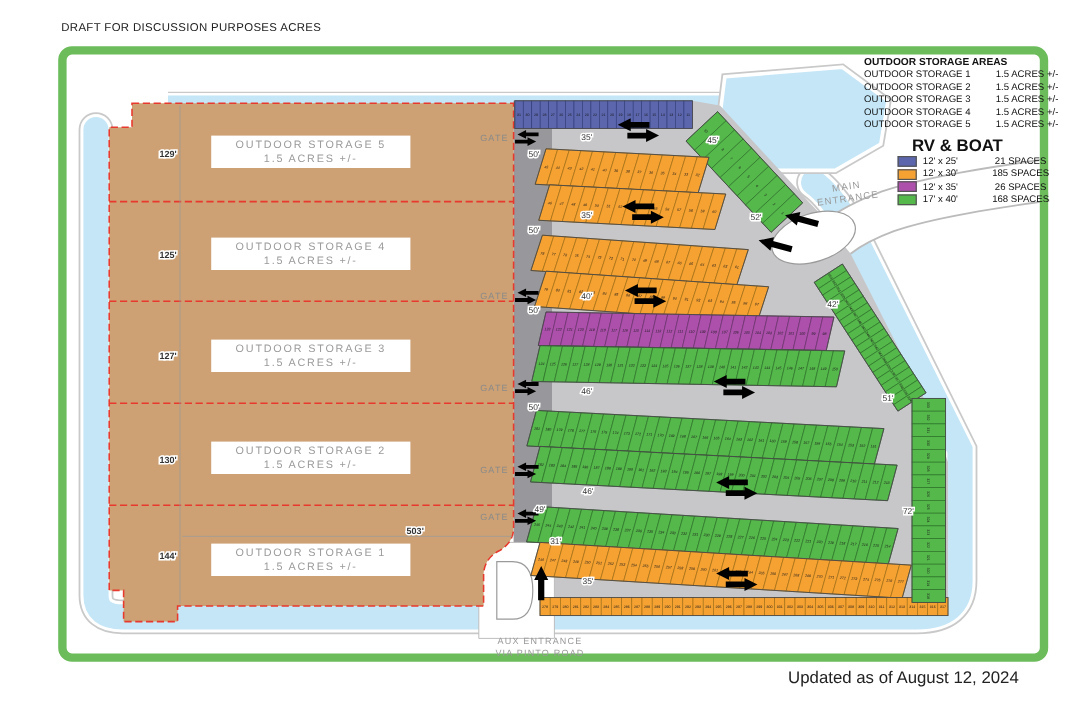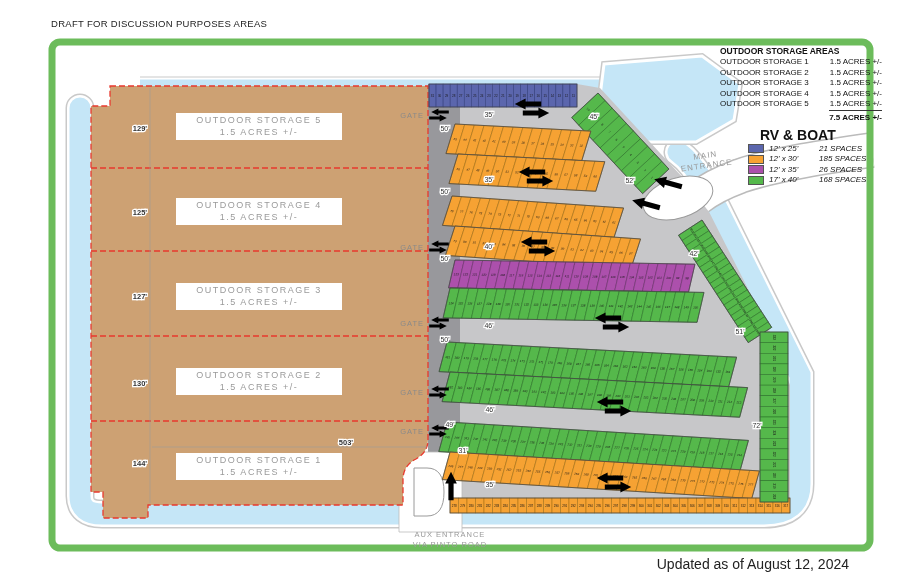--- a/index.html
+++ b/index.html
@@ -8,39 +8,39 @@
   .draft-note{position:absolute;left:51px;top:18px;font-size:9.5px;color:#222;letter-spacing:.3px;}
   .updated-note{position:absolute;right:60px;top:556px;font-size:14px;color:#222;}
   svg{position:absolute;left:0;top:0;}
   
   .legend{position:absolute;left:696px;top:46px;width:162px;font-size:8px;color:#111;margin-left:24px;}
   .lg-title{font-weight:bold;font-size:8.5px;margin-bottom:1px;}
   .lg-row{display:flex;justify-content:space-between;line-height:10.5px;}
   .lg-total{display:flex;justify-content:flex-end;font-weight:bold;line-height:12px;}
   .lg-total span{border-top:1px solid #333;padding-top:1px;}
   .rv-title{font-weight:bold;margin:3px 0 1px 40px;font-size:14px;}
-  .rv-row{display:flex;align-items:center;line-height:10.5px;margin-left:28px;font-style:italic;}
+  .rv-row{display:flex;align-items:center;line-height:10.5px;margin-left:28px;}
   .rv-chip{width:14px;height:7px;margin-right:5px;border:1px solid #555;flex:0 0 auto;}
   .rv-size{width:50px;}
-  .rv-spaces{flex:1;text-align:left;}
+  .rv-spaces{flex:1;text-align:center;}
   .address{position:absolute;left:722px;top:183px;width:110px;text-align:center;
            font-size:8px;color:#999;letter-spacing:.5px;line-height:10px;}
   .main-ent{position:absolute;left:678px;top:151px;width:56px;text-align:center;font-size:8px;
             color:#9a9a9a;letter-spacing:1px;line-height:9.5px;transform:rotate(-8deg);}
   .aux-ent{position:absolute;left:408px;top:530px;width:84px;text-align:center;font-size:7.5px;
            color:#9a9a9a;letter-spacing:1px;line-height:9.5px;}
   .sbox{position:absolute;left:176px;width:166px;text-align:center;background:#fff;color:#9a9a9a;
         font-size:9px;letter-spacing:1.5px;line-height:11.5px;padding:2px 0;}
 </style>
 </head>
 <body>
 
 <div class="canvas">
 
-  <div class="draft-note">DRAFT FOR DISCUSSION PURPOSES AREAS</div>
+  <div class="draft-note">DRAFT FOR DISCUSSION PURPOSES ACRES</div>
 
   <svg width="909" height="588" viewBox="0 0 909 588">
 
     <g>
       <path d="M80,108 L80,496 Q80,514 102,514 L764,514 Q800,514 800,484 L800,375 L706,186 Q692,162 678,152" fill="none" stroke="#c9c9c9" stroke-width="29" stroke-linecap="round"></path>
       <path d="M80,108 L80,496 Q80,514 102,514 L764,514 Q800,514 800,484 L800,375 L706,186 Q692,162 678,152" fill="none" stroke="#ffffff" stroke-width="26" stroke-linecap="round"></path>
       <path d="M80,108 L80,496 Q80,514 102,514 L764,514 Q800,514 800,484 L800,375 L706,186 Q692,162 678,152" fill="none" stroke="#C5E6F7" stroke-width="21" stroke-linecap="round"></path>
       <path d="M140,84 L602,84" fill="none" stroke="#c9c9c9" stroke-width="15"></path>
       <path d="M140,84 L602,84" fill="none" stroke="#ffffff" stroke-width="13"></path>
       <path d="M140,84 L602,84" fill="none" stroke="#C5E6F7" stroke-width="9"></path>
@@ -963,23 +963,20 @@
         </div>
         <div class="lg-row">
           <span>OUTDOOR STORAGE 4</span>
           <span>1.5 ACRES +/-</span>
         </div>
         <div class="lg-row">
           <span>OUTDOOR STORAGE 5</span>
           <span>1.5 ACRES +/-</span>
         </div>
       </div>
-    <div class="lg-total">
-      <span>7.5 ACRES +/-</span>
-    </div>
     <div class="rv-title">RV &amp; BOAT</div>
     <div id="lg-rv-rows">
         <div class="rv-row">
           <span class="rv-chip" style="background: rgb(91, 102, 173);"></span>
           <span class="rv-size">12' x 25'</span>
           <span class="rv-spaces">21 SPACES</span>
         </div>
         <div class="rv-row">
           <span class="rv-chip" style="background: rgb(246, 162, 51);"></span>
           <span class="rv-size">12' x 30'</span>

